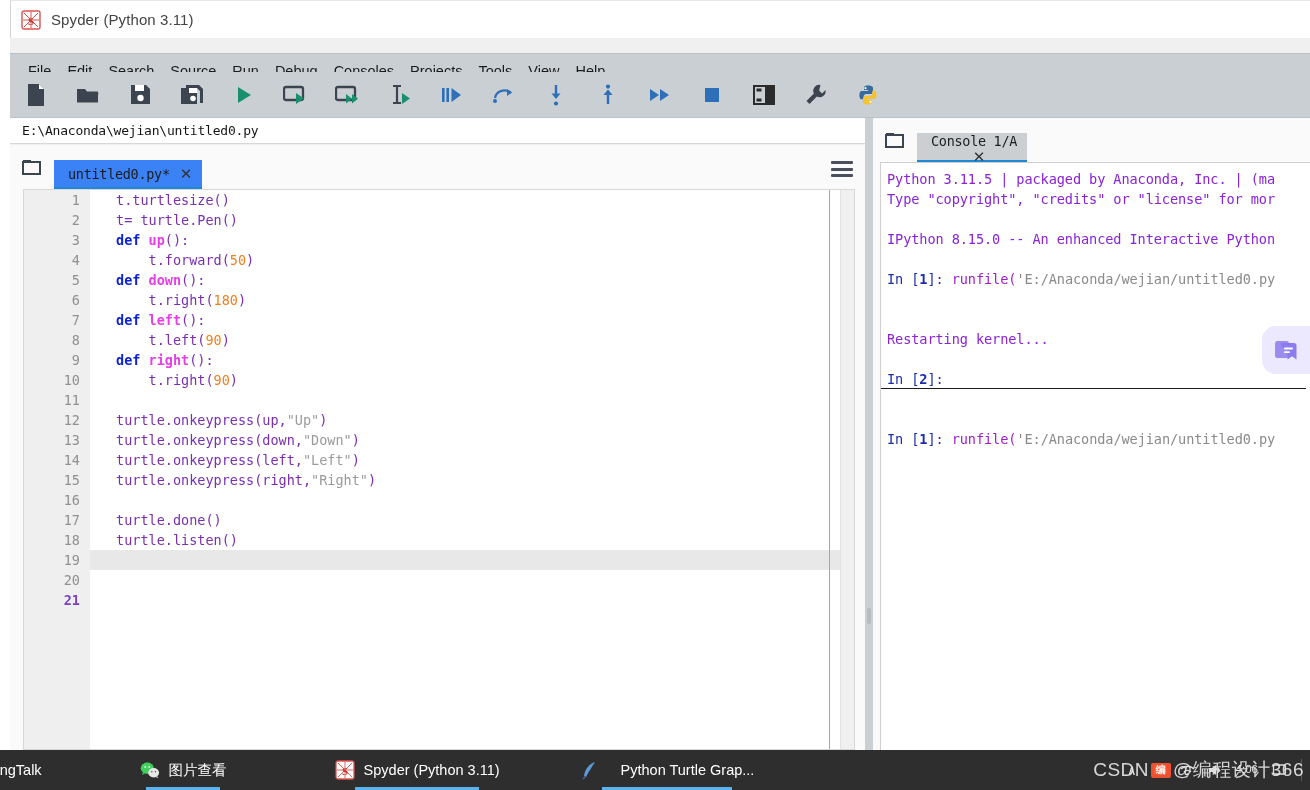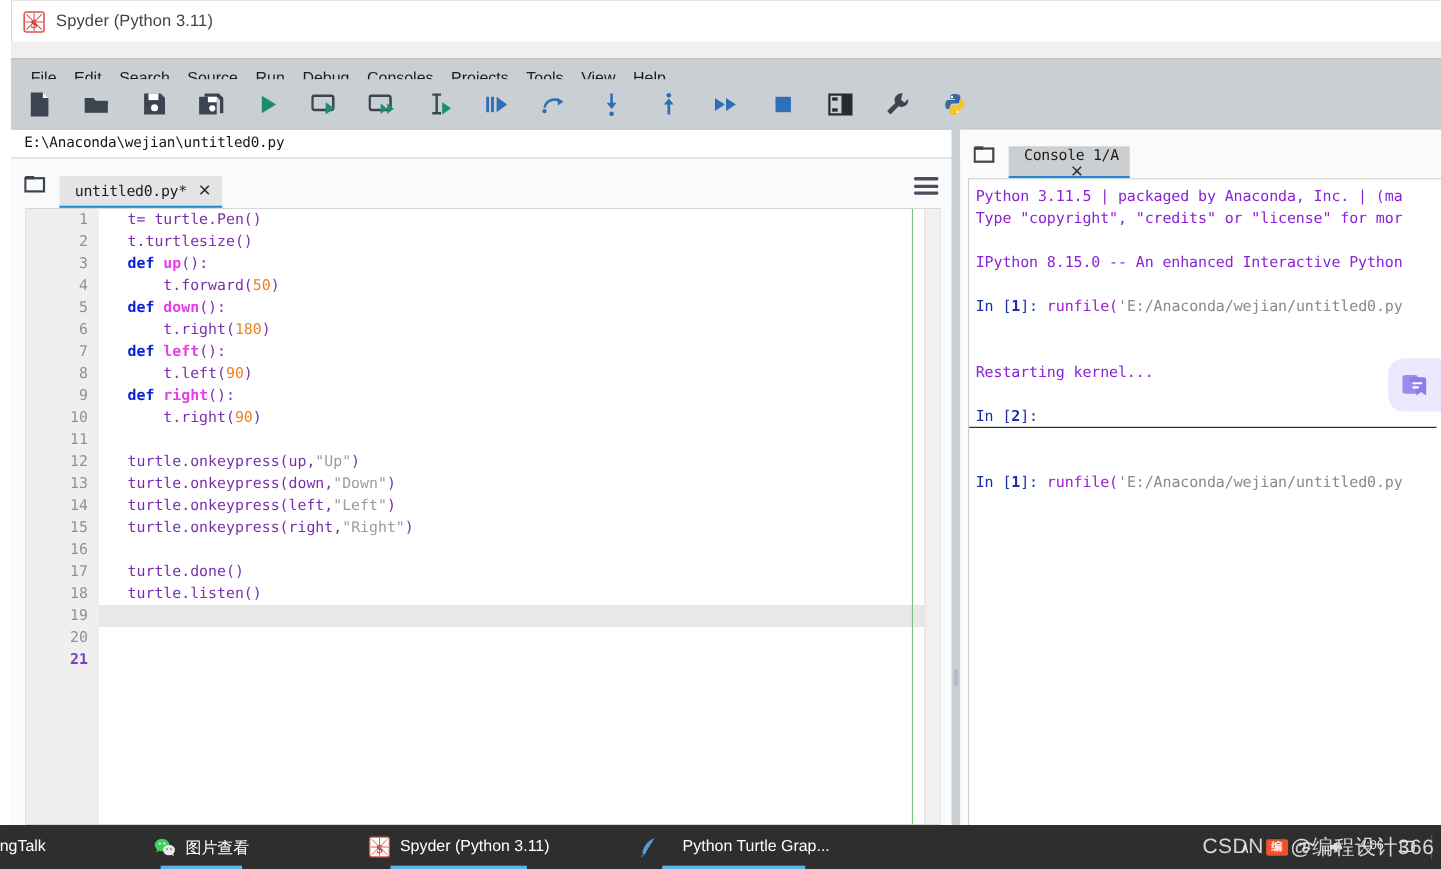--- a/index.html
+++ b/index.html
@@ -71,21 +71,21 @@
   }
   .ed-tabbar {
     position: relative; height: 44px; background: #fafafa;
     display: flex; align-items: flex-end;
   }
   .ed-browse-icon {
     width: 44px; height: 40px; display: flex; align-items: center; justify-content: center;
     margin-bottom: 2px;
   }
   .ed-tab {
-    height: 30px; background: #e5e5e5;
+    height: 30px; background: #3b82f6;
     display: flex; align-items: center; padding: 0 10px 0 14px;
     border-bottom: 3px solid #1e8ad6; position: relative; top: 1px;
   }
   .ed-tab .nm {
     font-family: "DejaVu Sans Mono", monospace; font-size: 13.5px; color: #1c1c1c;
     letter-spacing: -0.3px;
   }
   .ed-tab .cl {
     margin-left: 10px; font-size: 15px; color: #333; line-height: 1; cursor: default;
     font-family: "Liberation Sans", sans-serif;
@@ -417,22 +417,22 @@
           <div class="ln">15</div>
           <div class="ln">16</div>
           <div class="ln">17</div>
           <div class="ln">18</div>
           <div class="ln">19</div>
           <div class="ln">20</div>
           <div class="ln cur">21</div>
         </div>
       <div class="code" id="codearea">
         <div class="green-margin"></div>
+          <div class="cl-row"><span class="t-id">t.turtlesize()</span></div>
           <div class="cl-row"><span class="t-id">t= turtle.Pen()</span></div>
-          <div class="cl-row"><span class="t-id">t.turtlesize()</span></div>
           <div class="cl-row"><span class="t-kw">def </span><span class="t-fn">up</span><span class="t-id">():</span></div>
           <div class="cl-row"><span class="t-id">    t.forward(</span><span class="t-num">50</span><span class="t-id">)</span></div>
           <div class="cl-row"><span class="t-kw">def </span><span class="t-fn">down</span><span class="t-id">():</span></div>
           <div class="cl-row"><span class="t-id">    t.right(</span><span class="t-num">180</span><span class="t-id">)</span></div>
           <div class="cl-row"><span class="t-kw">def </span><span class="t-fn">left</span><span class="t-id">():</span></div>
           <div class="cl-row"><span class="t-id">    t.left(</span><span class="t-num">90</span><span class="t-id">)</span></div>
           <div class="cl-row"><span class="t-kw">def </span><span class="t-fn">right</span><span class="t-id">():</span></div>
           <div class="cl-row"><span class="t-id">    t.right(</span><span class="t-num">90</span><span class="t-id">)</span></div>
           <div class="cl-row"><span class="t-id"></span></div>
           <div class="cl-row"><span class="t-id">turtle.onkeypress(up,</span><span class="t-str">"Up"</span><span class="t-id">)</span></div>

